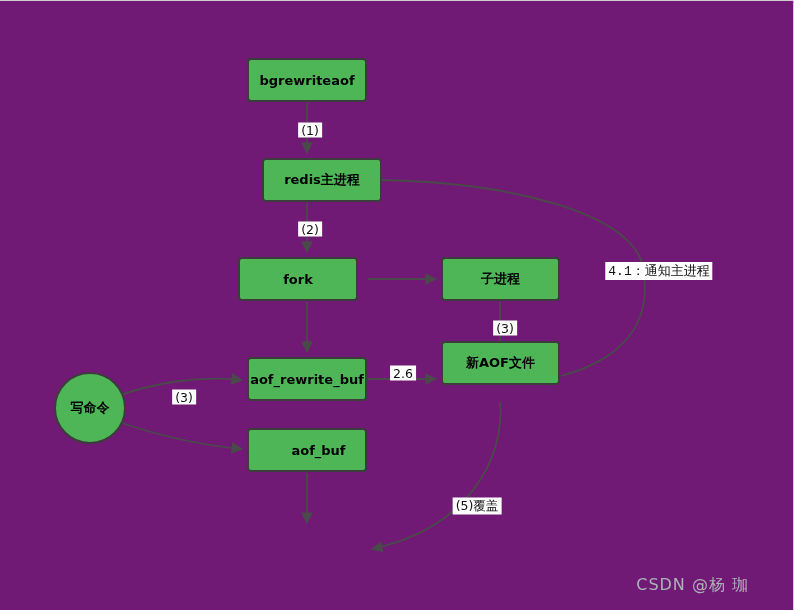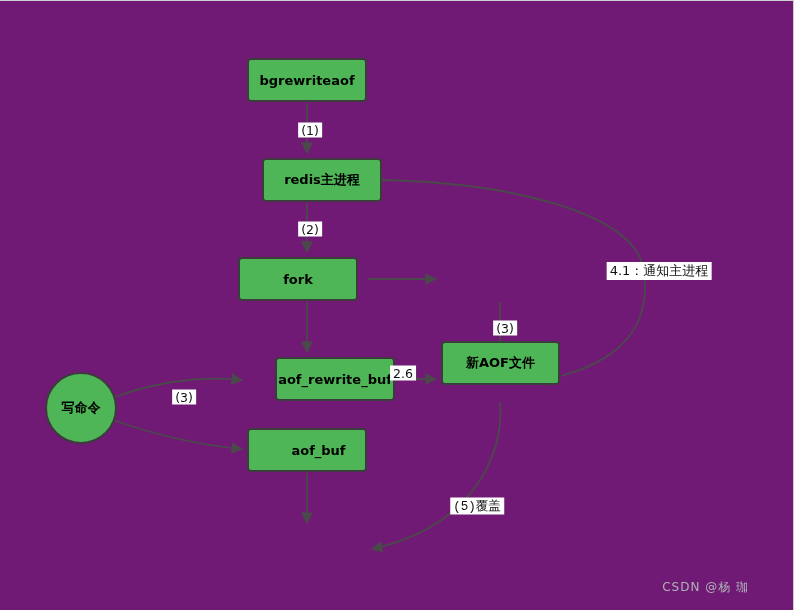--- a/index.html
+++ b/index.html
@@ -46,21 +46,21 @@
     background: #ffffff;
     padding: 0 3px;
     font-size: 12.5px;
     color: #111;
     white-space: nowrap;
   }
   .watermark {
     position: absolute;
     right: 44px;
     bottom: 14px;
-    font-size: 12px;
+    font-size: 16px;
     color: #aeb3b8;
     letter-spacing: 1px;
   }
 </style>
 </head>
 <body>
 
 <div class="canvas">
 
   <svg class="edges" viewBox="0 0 794 610" xmlns="http://www.w3.org/2000/svg">
@@ -86,36 +86,39 @@
 
   <div class="node" style="left:247px; top:57px;  width:120px; height:44px;">
     <span>bgrewriteaof</span>
   </div>
   <div class="node" style="left:262px; top:157px; width:120px; height:44px;">
     <span>redis主进程</span>
   </div>
   <div class="node" style="left:238px; top:256px; width:120px; height:44px;text-align:center;">
     <span>fork</span>
   </div>
-  <div class="node" style="left:247px; top:356px; width:120px; height:44px;margin-left:28px;">
+  <div class="node" style="left:441px; top:256px; width:119px; height:44px;">
+    <span>子进程</span>
+  </div>
+  <div class="node" style="left:247px; top:356px; width:120px; height:44px;">
     <span>aof_rewrite_buf</span>
   </div>
   <div class="node" style="left:441px; top:340px; width:119px; height:44px;">
     <span>新AOF文件</span>
   </div>
   <div class="node" style="left:247px; top:427px; width:120px; height:44px;padding-left:23px;">
     <span>aof_buf</span>
   </div>
-  <div class="node circle" style="left:45px; top:371px; width:72px; height:72px;">
+  <div class="node circle" style="left:54px; top:371px; width:72px; height:72px;">
     <span>写命令</span>
   </div>
 
   <span class="edge-label" style="left:310px; top:129px;">(1)</span>
   <span class="edge-label" style="left:310px; top:228px;">(2)</span>
   <span class="edge-label" style="left:505px; top:327px;">(3)</span>
   <span class="edge-label" style="left:403px; top:372px;">2.6</span>
   <span class="edge-label" style="left:184px; top:396px;">(3)</span>
-  <span class="edge-label" style="left:659px; top:270px; font-size:13px;">4.1：通知主进程</span>
-  <span class="edge-label" style="left:477px; top:505px;font-family:Liberation Mono, monospace;">(5)覆盖</span>
+  <span class="edge-label" style="left:659px; top:270px; font-size:13px;font-family:Liberation Mono, monospace;">4.1：通知主进程</span>
+  <span class="edge-label" style="left:477px; top:505px;">(5)覆盖</span>
 
   <div class="watermark">CSDN @杨 珈</div>
 
 </div>
 
 </body></html>

